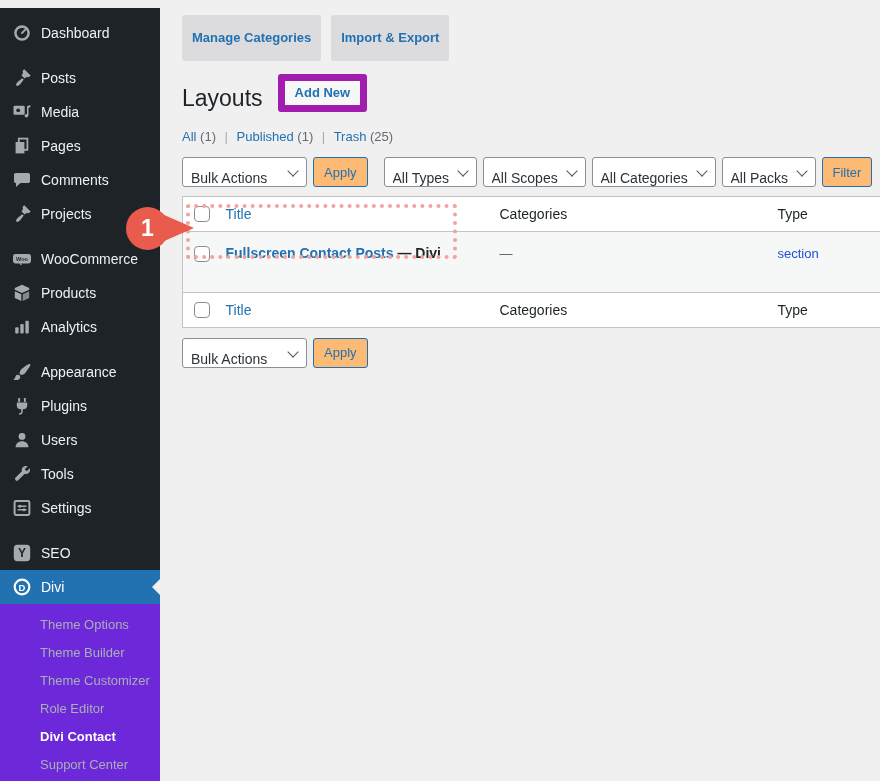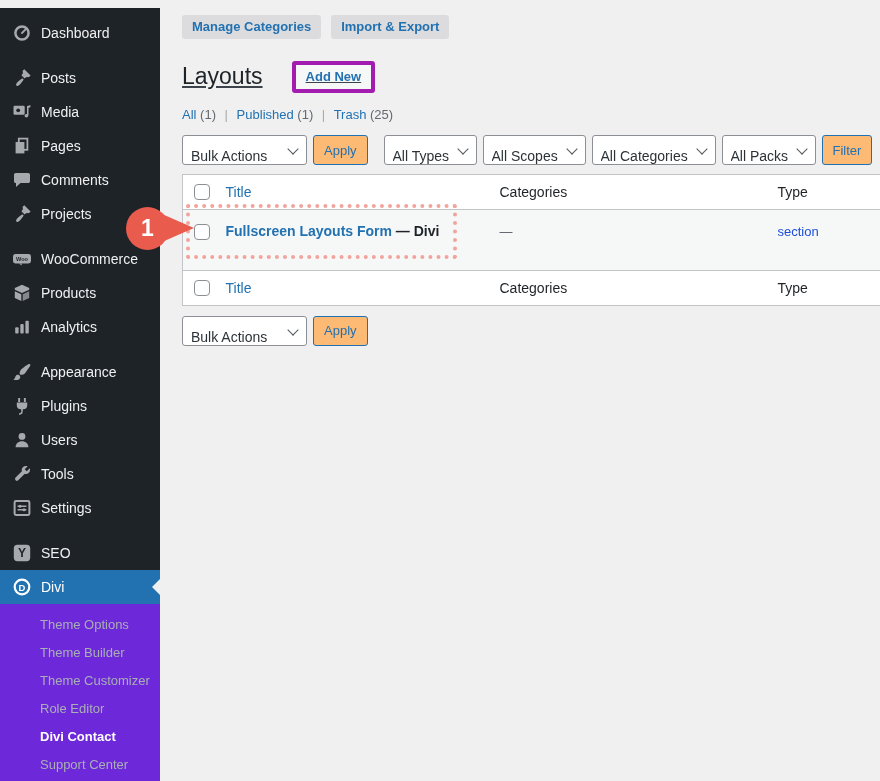--- a/index.html
+++ b/index.html
@@ -43,27 +43,27 @@
   .submenu-item.current { color: #fff; font-weight: bold; }
   .collapse-strip { height: 6px; background: #33383d; }
 
   
   .content { margin-left: 160px; padding: 15px 0 0 22px; position: relative; width: 720px; }
 
   .top-buttons { display: flex; gap: 10px; }
   .gray-btn {
     display: inline-block; background: #dcdcde; color: #2271b1;
     font-size: 13px; font-weight: bold; line-height: 18px;
-    padding: 3px 10px; border-radius: 3px; text-decoration: none; cursor: pointer;
-  }
-
-  .title-row { margin-top: 24px; display: flex; align-items: center; height: 27px; text-decoration: underline; }
+    padding: 14px 10px; border-radius: 3px; text-decoration: none; cursor: pointer;
+  }
+
+  .title-row { margin-top: 24px; display: flex; align-items: flex-end; height: 27px; }
   .page-title { font-size: 23px; font-weight: 400; color: #1d2327; line-height: 27px; }
   .add-new-btn {
-    margin-left: 29px; background: #f6f7f7; border: 4px solid #a21caf;
+    margin-left: 15px; background: #f6f7f7; border: 7px solid #a21caf;
     color: #2271b1; font-size: 13px; font-weight: 600; line-height: 16px;
     padding: 4px 10px; border-radius: 3px; text-decoration: none; cursor: pointer;
   }
 
   .views { margin-top: 17px; font-size: 13px; line-height: 16px; }
   .views a { color: #2271b1; text-decoration: none; cursor: pointer; }
   .views .count { color: #646970; }
   .views .vsep { color: #a7aaad; margin: 0 5px; }
 
   .tablenav { margin-top: 12px; display: flex; align-items: center; flex-wrap: nowrap; white-space: nowrap; }
@@ -392,21 +392,21 @@
         <th class="col-cat">Categories</th>
         <th>Type</th>
       </tr>
     </thead>
     <tbody>
       <tr>
         <td class="col-cb">
           <input type="checkbox" class="wp-cb" style="">
         </td>
         <td class="col-title">
-          <a class="row-title-link">Fullscreen Layouts Form</a><span class="row-title-suffix"> — Divi</span>
+          <a class="row-title-link">Fullscreen Contact Posts</a><span class="row-title-suffix"> — Divi</span>
         </td>
         <td class="col-cat">—</td>
         <td>
           <a class="type-link">section</a>
         </td>
       </tr>
     </tbody>
     <tfoot>
       <tr>
         <td class="col-cb">

